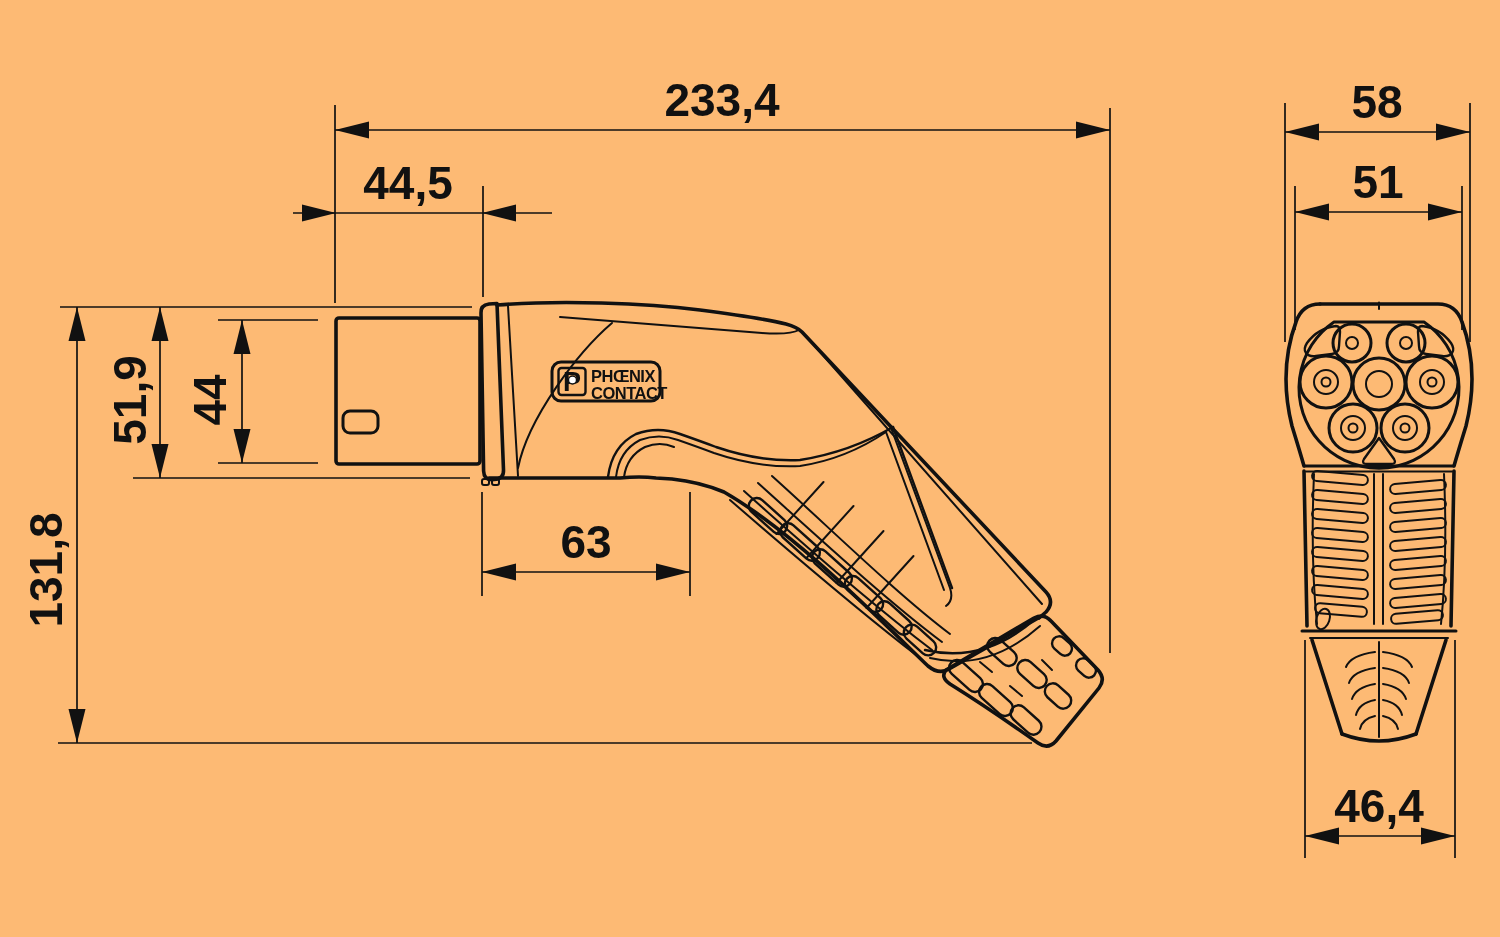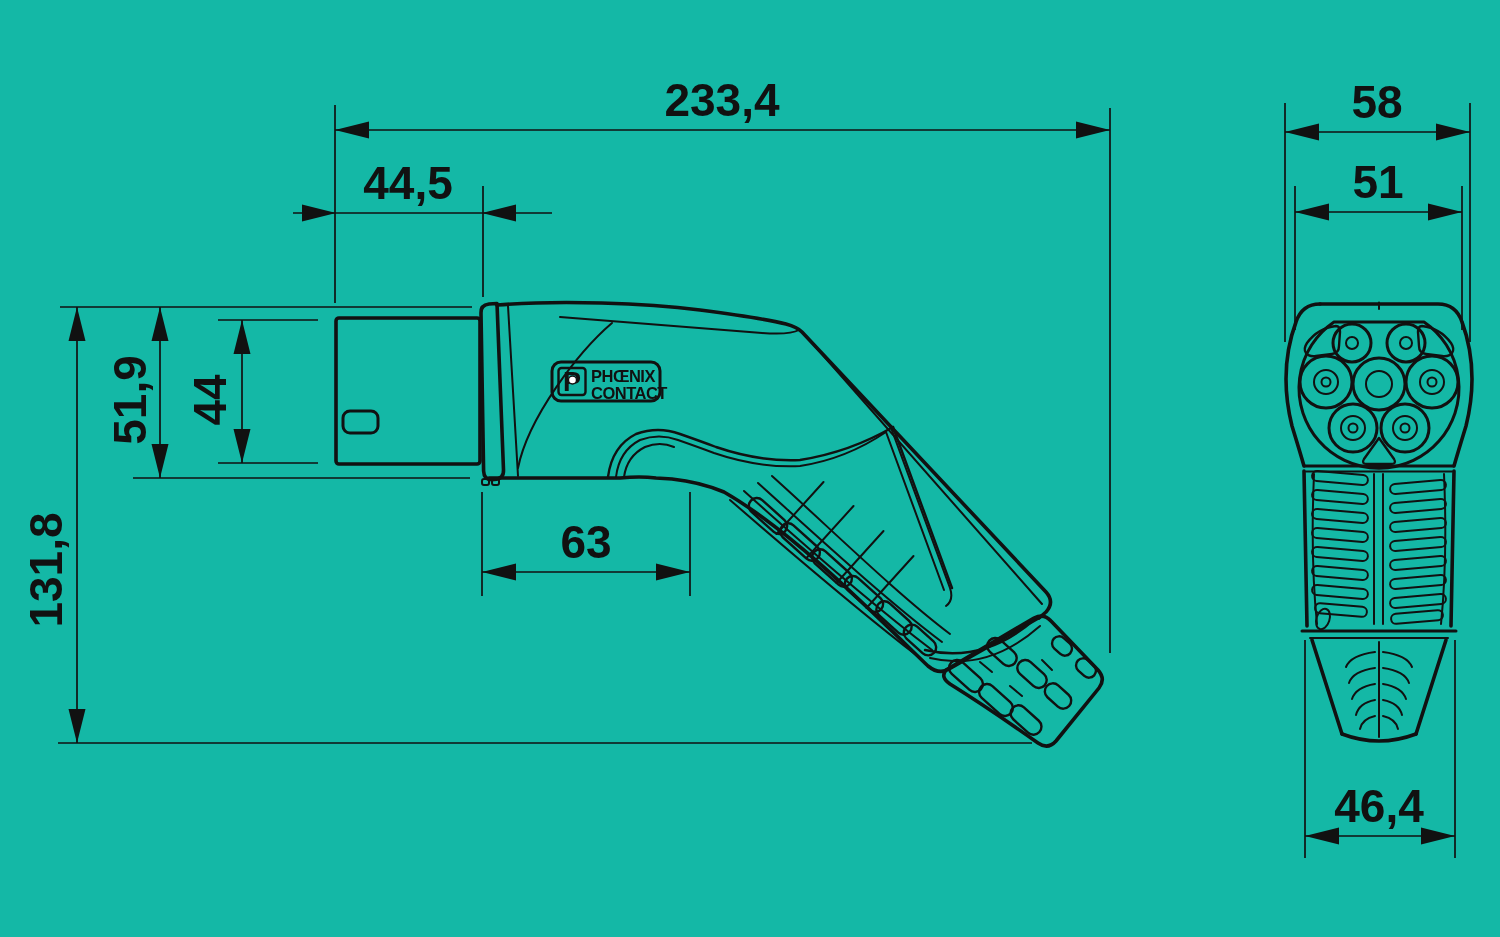--- a/index.html
+++ b/index.html
@@ -1,16 +1,16 @@
 <!DOCTYPE html>
 <html><head>
 <meta charset="utf-8">
 <style>
   html,body{margin:0;padding:0;background:#ffffff;}
-  .stage{position:relative;width:1500px;height:937px;background:#14b8a6;overflow:hidden;
+  .stage{position:relative;width:1500px;height:937px;background:#fdba74;overflow:hidden;
          font-family:"Liberation Sans",sans-serif;}
   svg{display:block;}
   .ln{fill:none;stroke:#111111;stroke-linecap:round;stroke-linejoin:round;}
   .s36{stroke-width:3.6;}
   .s30{stroke-width:3.0;}
   .s24{stroke-width:2.4;}
   .s22{stroke-width:2.0;}
   .s17{stroke-width:1.7;stroke-linecap:butt;}
   .arr{fill:#111111;stroke:none;}
   .dimtext{font-family:"Liberation Sans",sans-serif;font-weight:bold;font-size:46px;

